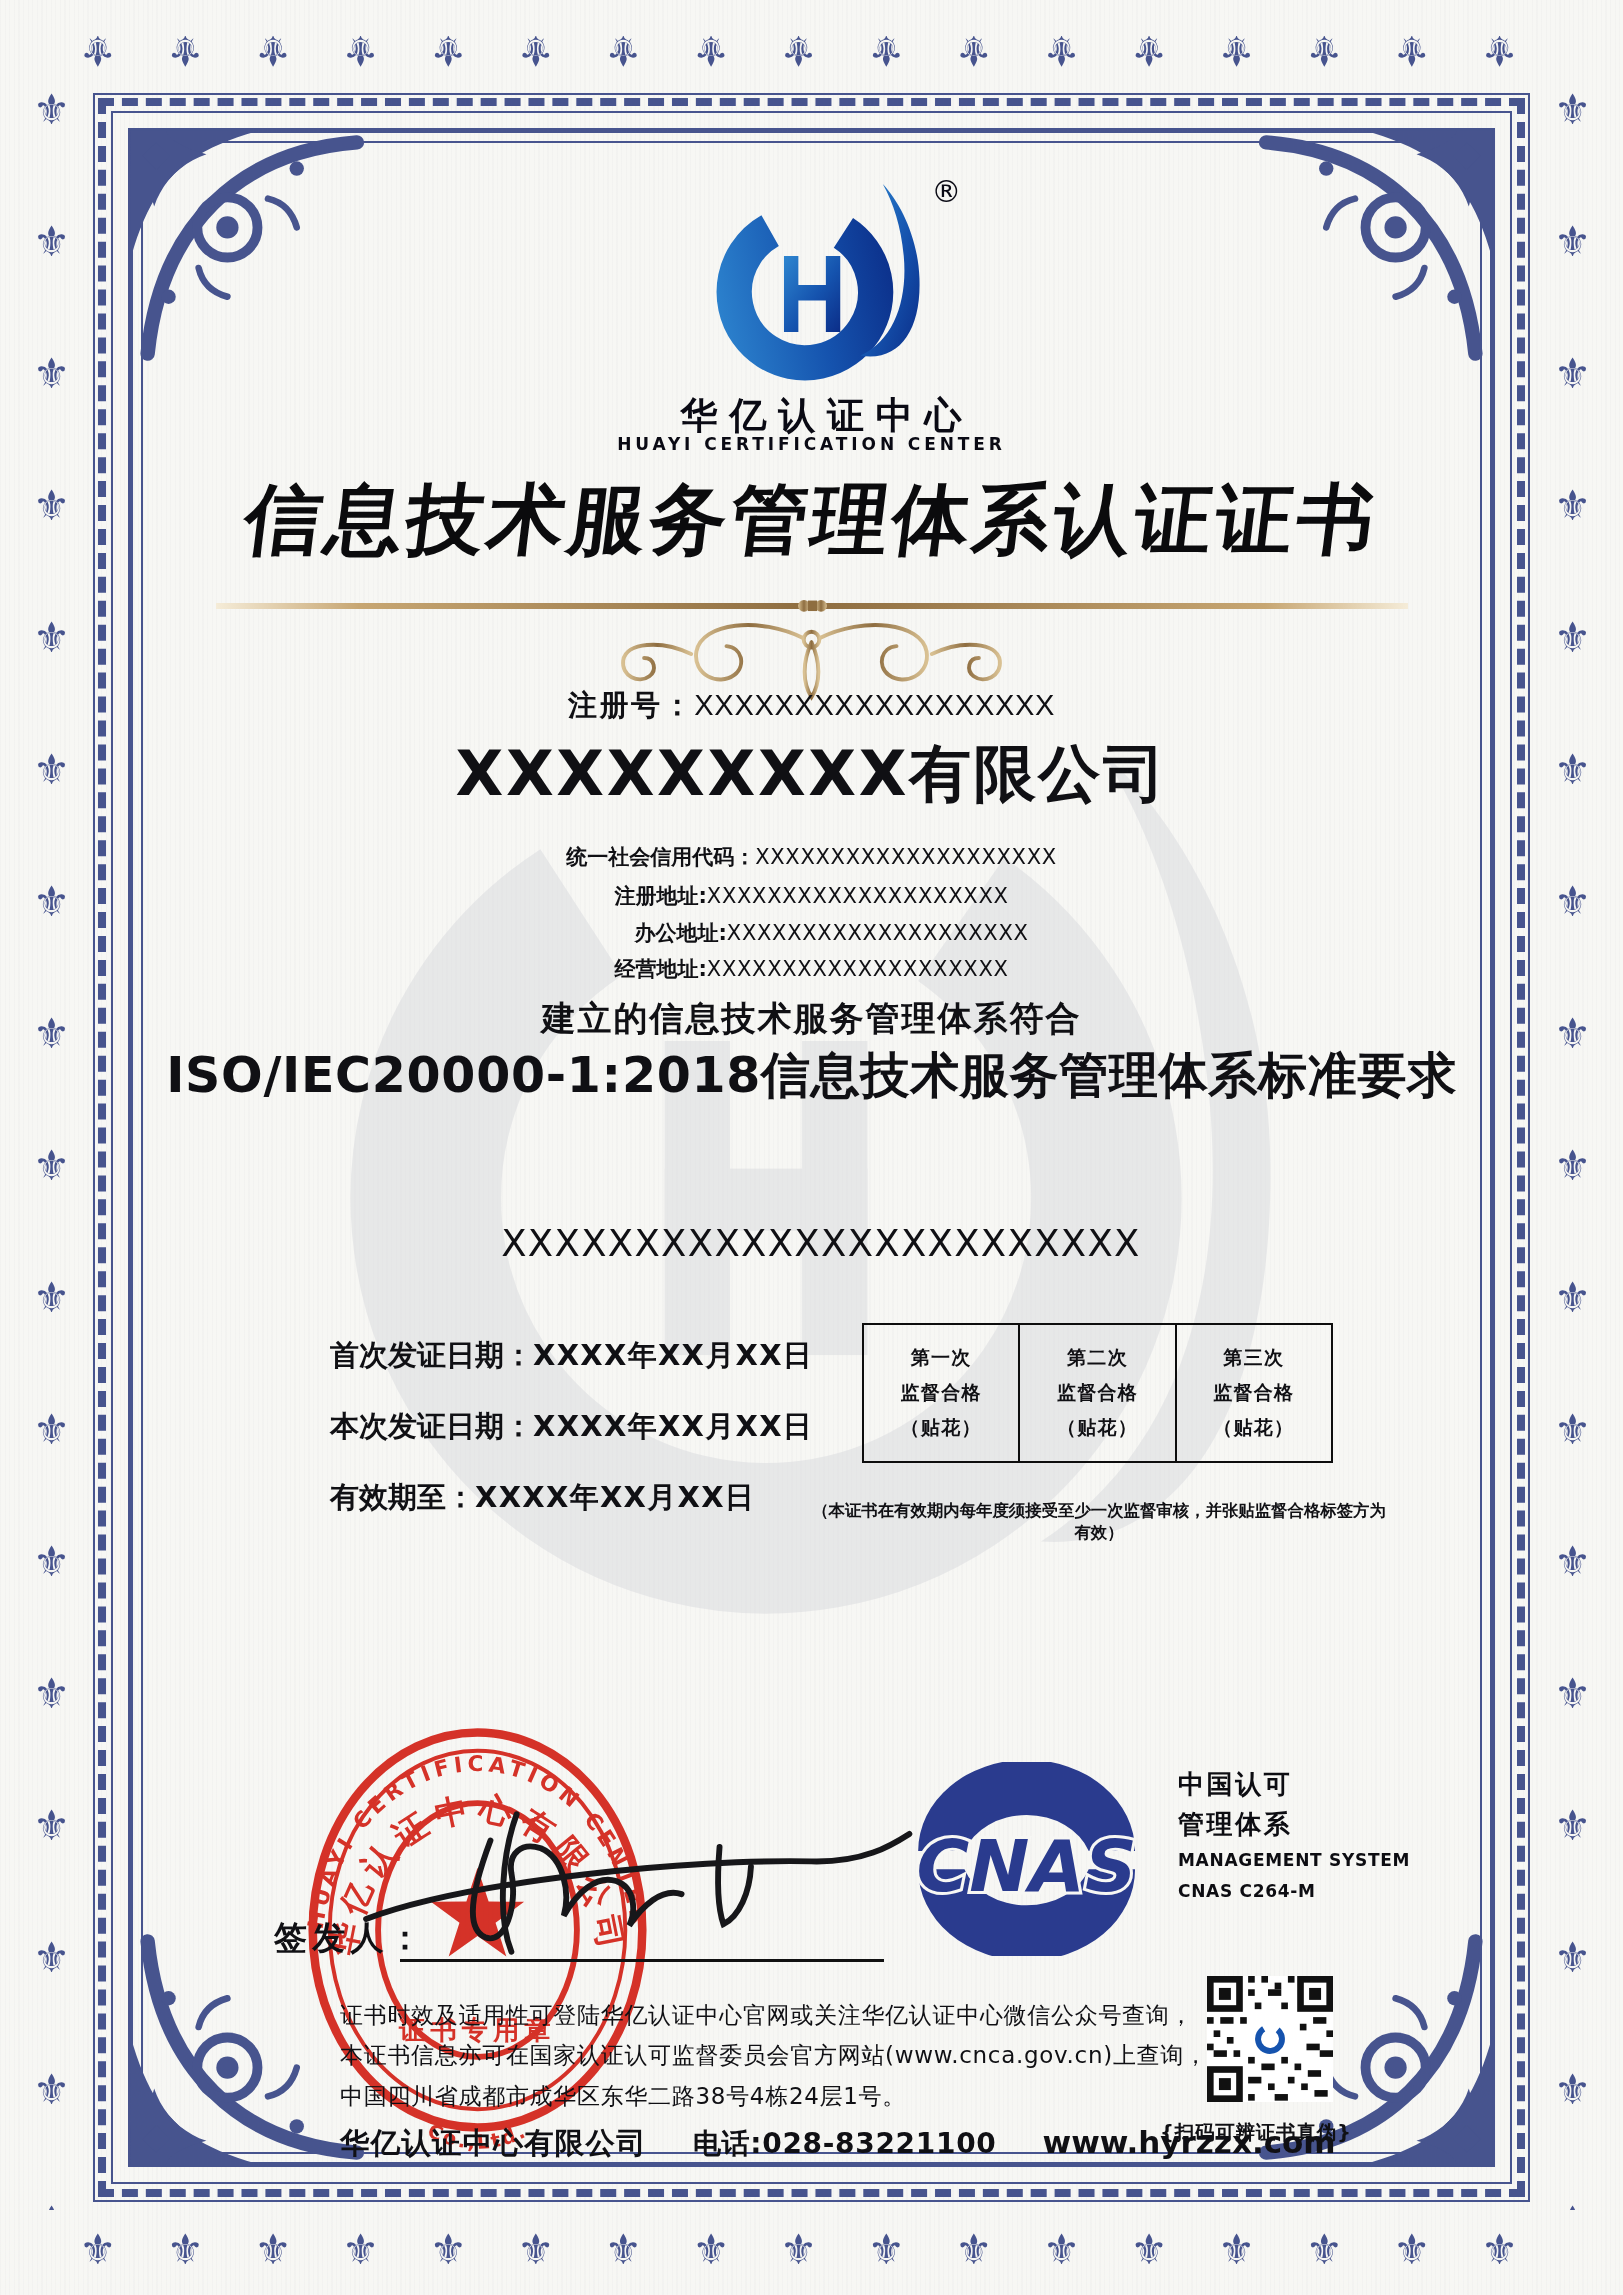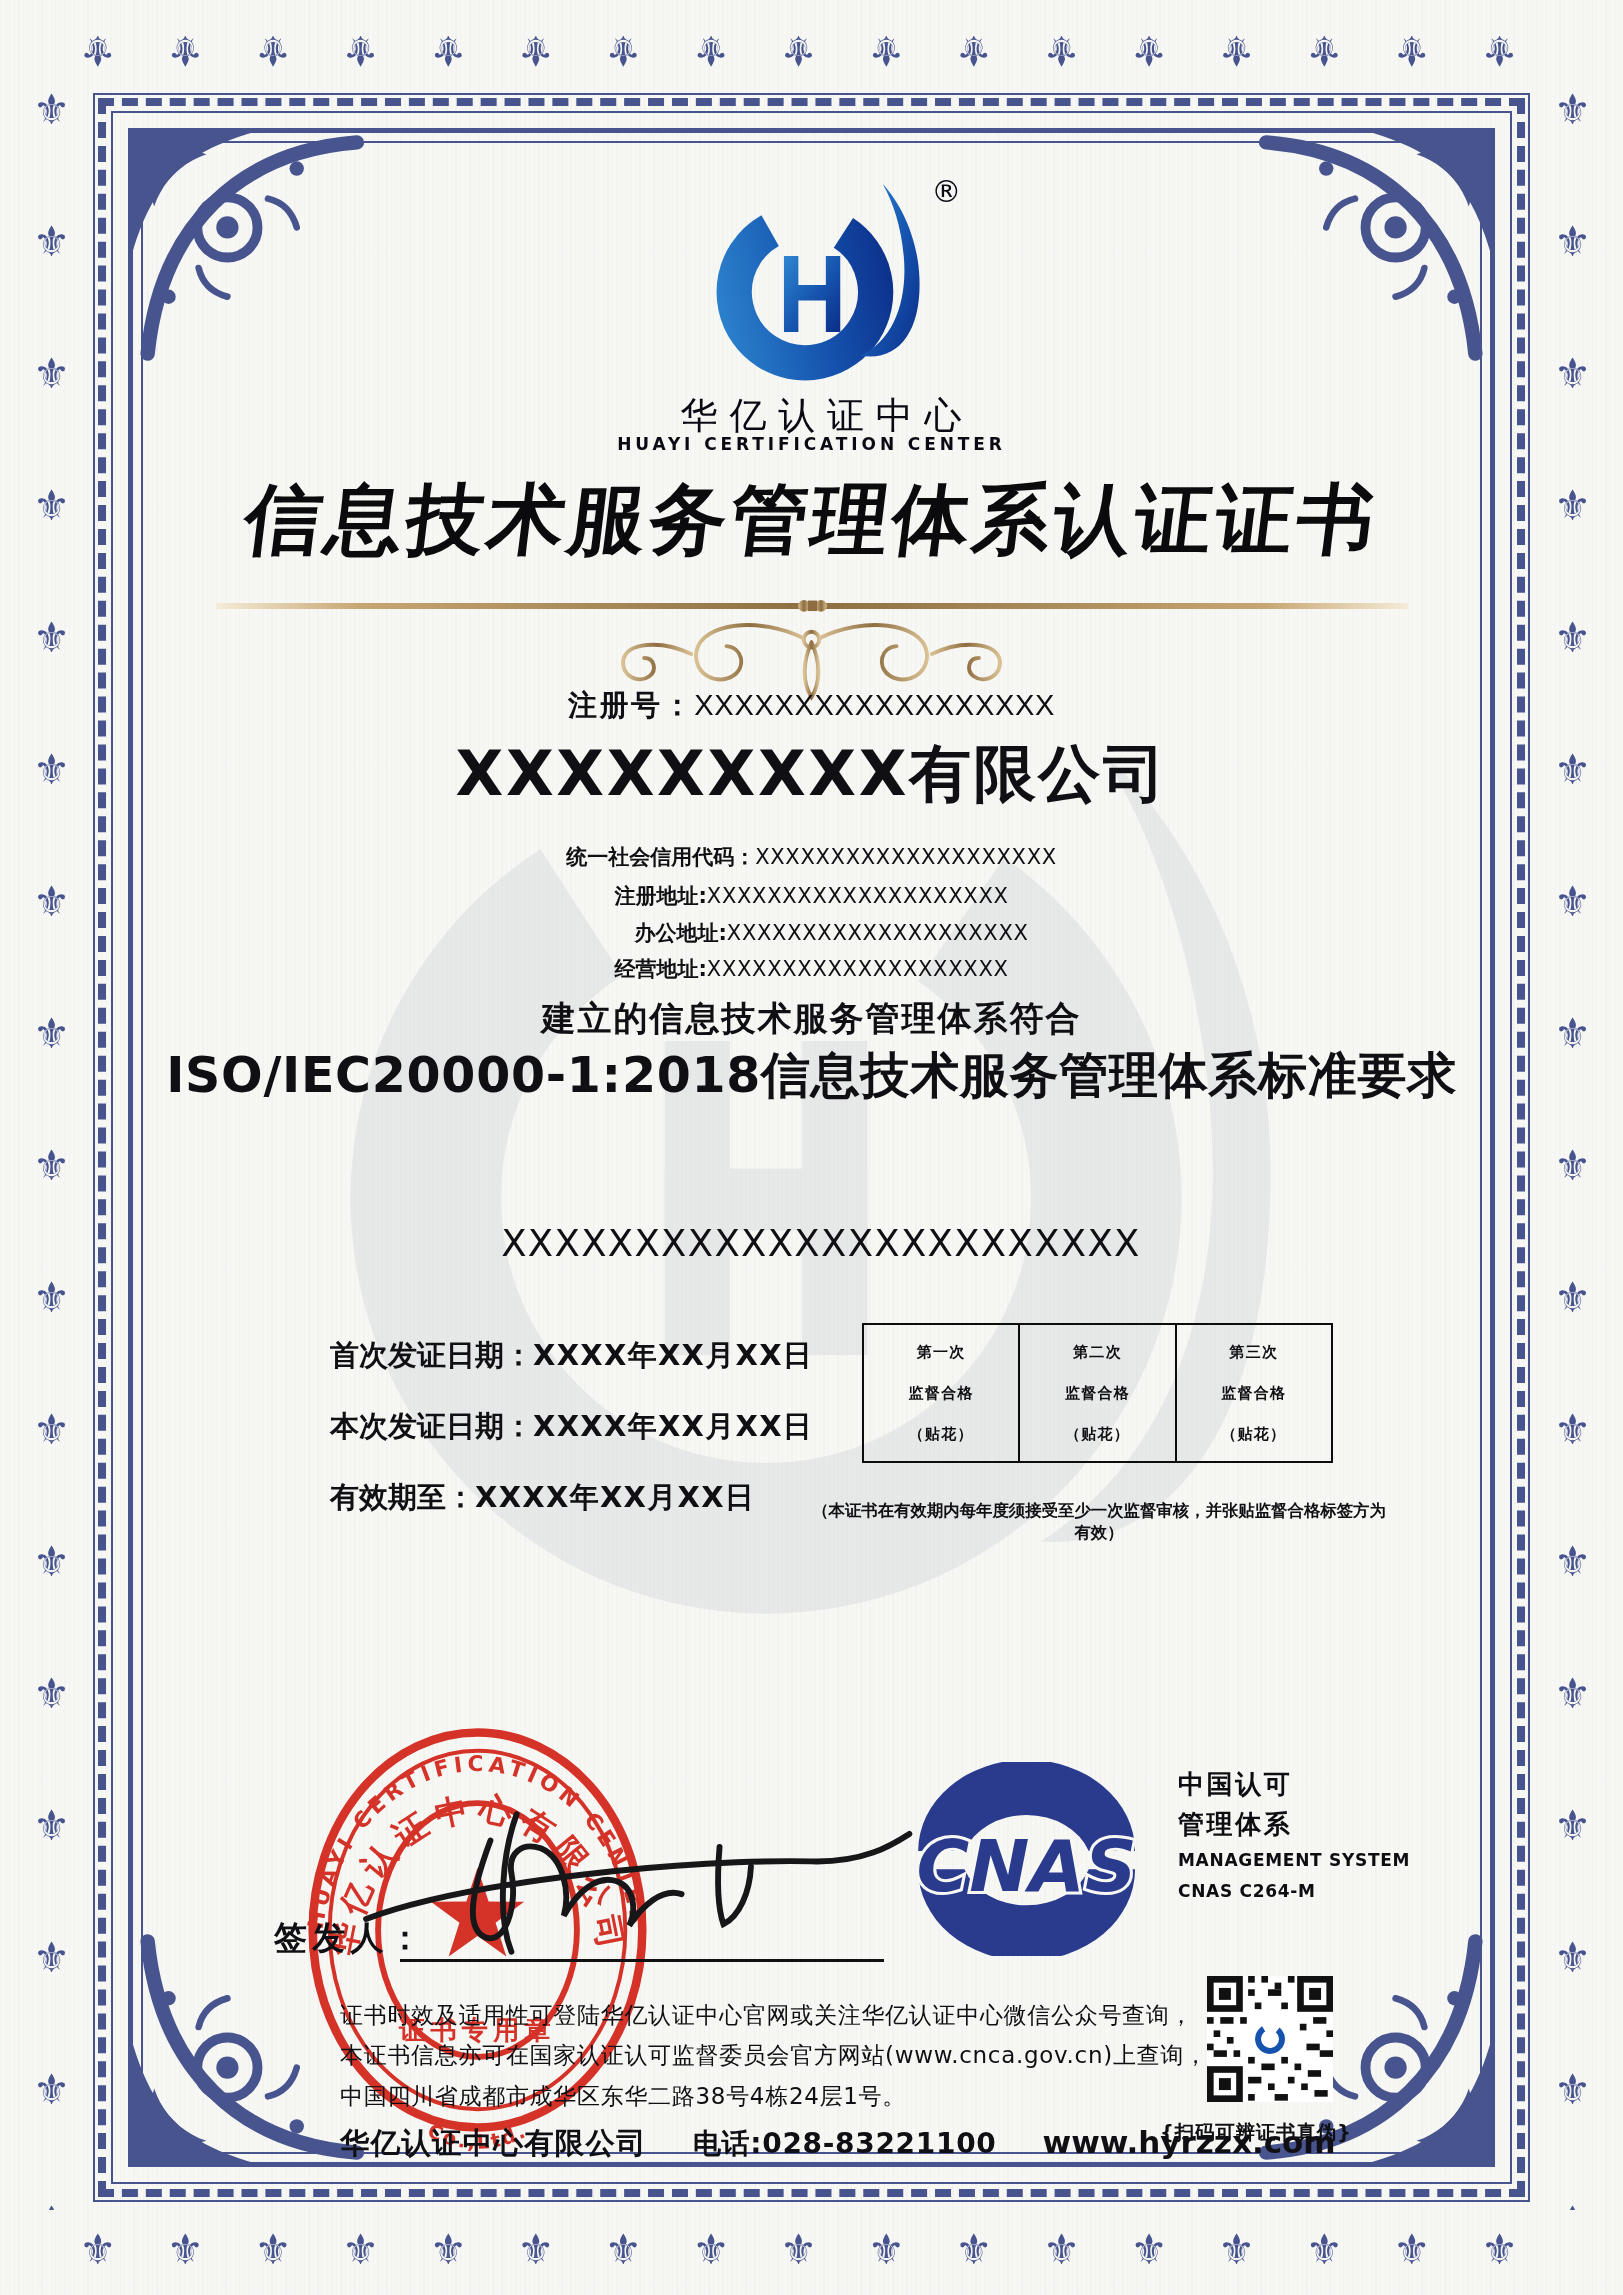--- a/index.html
+++ b/index.html
@@ -26,21 +26,21 @@
   .corner.tr{top:128px;right:128px;transform:scaleX(-1);}
   .corner.bl{bottom:128px;left:128px;transform:scaleY(-1);}
   .corner.br{bottom:128px;right:128px;transform:scale(-1,-1);}
   
   .watermark{position:absolute;left:308px;top:681px;width:1047px;height:1021px;opacity:.5;z-index:1;}
   
   .content{position:absolute;inset:0;z-index:5;}
   .abs{position:absolute;}
   .ctr{left:0;right:0;text-align:center;}
   .logo-svg{left:664px;top:171px;width:308px;height:216px;}
-  .brand-cn{top:391px;font-size:37px;font-weight:400;letter-spacing:11.8px;color:#0a0a14;padding-left:31px;}
+  .brand-cn{top:391px;font-size:37px;font-weight:700;letter-spacing:11.8px;color:#0a0a14;padding-left:31px;}
   .brand-en{top:434px;font-size:17px;font-weight:700;letter-spacing:3.9px;color:#0a0a14;}
   .cert-title{top:469px;font-size:77px;font-weight:900;letter-spacing:3.9px;color:#0b0b0d;transform:skewX(-7deg);}
   .gold-bar{left:216px;top:603px;width:1192px;height:5.9px;
     background:linear-gradient(90deg,#f5ecd8,#c7a672 12%,#8e6d40 50%,#c7a672 88%,#f5ecd8);}
   .gold-knot{left:796px;top:594px;width:33px;height:23.6px;}
   .flourish{left:563px;top:620px;width:497px;height:85px;}
   .reg-row{top:686px;font-size:29px;}
   .reg-row .lab{font-weight:700;letter-spacing:2.6px;}
   .reg-row .val{font-family:"Liberation Sans",sans-serif;letter-spacing:0.7px;}
   .company{top:732px;font-size:62px;font-weight:900;letter-spacing:2.6px;}
@@ -48,21 +48,21 @@
   .i0{top:843px;} .i1{top:882px;} .i2{top:919px;padding-left:40px;} .i3{top:955px;}
   .info-line .val{font-weight:400;letter-spacing:0.7px;}
   .conform{top:996px;font-size:34px;font-weight:900;letter-spacing:2px;}
   .standard{top:1043px;font-size:49px;font-weight:900;letter-spacing:0.7px;}
   .scope-h{top:1170px;font-size:33px;font-weight:700;letter-spacing:3.9px;}
   .scope-v{top:1222px;font-size:37px;font-weight:500;letter-spacing:1.3px;margin-left:19px;}
   .date-line{left:330px;font-size:29px;font-weight:700;white-space:nowrap;}
   .d0{top:1336px;} .d1{top:1407px;} .d2{top:1478px;}
   .date-line .val{font-weight:600;letter-spacing:1.3px;}
   .sup-table{left:862px;top:1323px;width:471px;height:140px;border:2.6px solid #0d0d0d;display:flex;background:rgba(255,255,255,.0);}
-  .sup-cell{flex:1;border-right:2.6px solid #0d0d0d;display:flex;flex-direction:column;justify-content:center;align-items:center;gap:22px;font-size:15px;font-weight:700;letter-spacing:1.3px;}
+  .sup-cell{flex:1;border-right:2.6px solid #0d0d0d;display:flex;flex-direction:column;justify-content:center;align-items:center;gap:9px;font-size:19px;font-weight:700;letter-spacing:1.3px;}
   .sup-cell:last-child{border-right:none;}
   .sup-note{left:811px;top:1500px;width:576px;text-align:center;font-size:16.4px;font-weight:700;}
   .seal-svg{left:280px;top:1699px;width:395px;height:462px;opacity:.94;}
   .sign-svg{left:353px;top:1788px;width:576px;height:190px;}
   .issuer{left:274px;top:1916px;font-size:33px;font-weight:700;letter-spacing:5.2px;}
   .sign-line{left:400px;top:1921px;width:484px;border-bottom:3.3px solid #111;height:41px;}
   .cnas-svg{left:895px;top:1762px;width:262px;height:194px;}
   .cnas-text{left:1178px;top:1771px;line-height:1;}
   .cnas-text .cl{margin-bottom:14.4px;font-weight:900;}
   .cnas-cn{font-size:26px;letter-spacing:2.6px;color:#0d0d12;}

